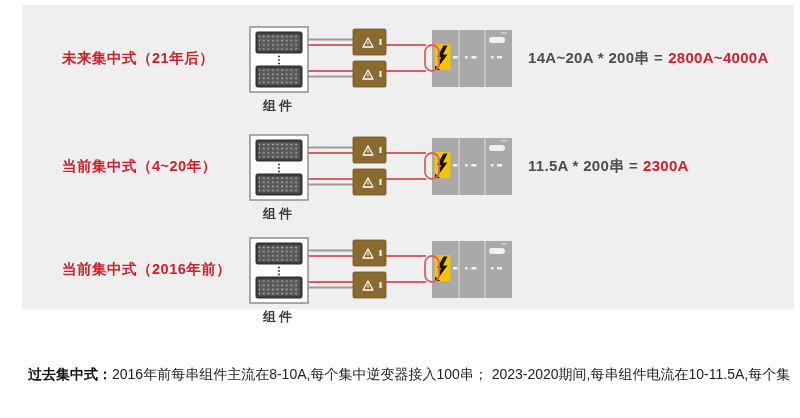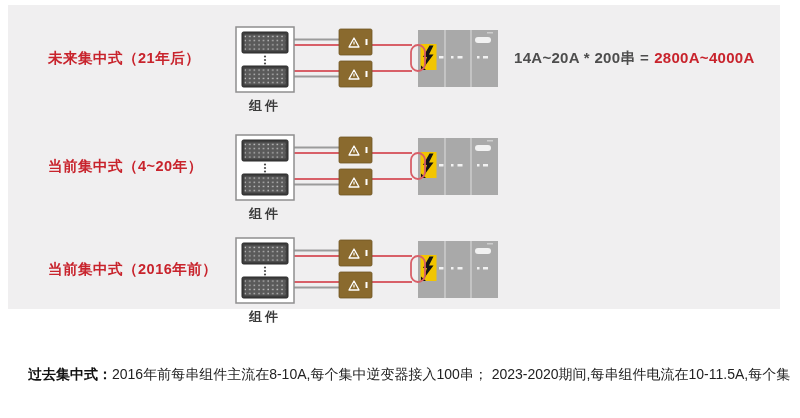--- a/index.html
+++ b/index.html
@@ -2,21 +2,21 @@
 <html style="--accent-red: #c8232c; --formula-text: #4d4d4d; --wire-red: #d85f68; --wire-gray: #9b9b9b; --fuse-brown: #8a6a2e; --cabinet-gray: #a9a9a9; --warning-yellow: #f2c500; --panel-bg: #f0eff0;"><head>
 <meta charset="utf-8">
 <style>
   html,body{margin:0;padding:0;}
   body{
     width:800px;height:418px;overflow:hidden;position:relative;
     background:#ffffff;
     font-family:"Liberation Sans","DejaVu Sans",sans-serif;
   }
   .panel{
-    position:absolute;left:8px;top:5px;width:772px;height:304px;
+    position:absolute;left:22px;top:5px;width:772px;height:304px;
     background:var(--panel-bg,#f0eff0);
   }
   .row{position:absolute;left:0;width:772px;height:92px;}
   .row-label{
     position:absolute;left:40px;top:32px;transform:translateY(-50%);
     font-size:14.5px;font-weight:bold;color:var(--accent-red,#c8232c);
     letter-spacing:.5px;white-space:nowrap;
   }
   .diagram{position:absolute;left:226px;top:0;}
   .formula{
@@ -179,20 +179,23 @@
           <circle cx="31" cy="34" r="1.1" class="mdots"></circle>
           <circle cx="31" cy="37.5" r="1.1" class="mdots"></circle>
         </g>
         <g>
           <rect x="8" y="40" width="46" height="21" rx="1.5" class="module"></rect>
           <rect x="10.5" y="42.5" width="41" height="16" fill="url(#cp2)"></rect>
         </g>
         <text x="31" y="84" class="module-label">组件</text>
       </g>
     </svg>
+    <div class="formula">
+      <span class="f-left">11.5A * 200串 =</span><span class="f-res">2300A</span>
+    </div>
   </div>
 
   <div class="row" style="top:232px">
     <div class="row-label">当前集中式（2016年前）</div>
     <svg class="diagram" width="270" height="92" viewBox="0 0 270 92">
       <defs>
         <pattern id="cp3" width="4.6" height="4.2" patternUnits="userSpaceOnUse">
           <rect width="4.6" height="4.2" fill="#5a5a5a"></rect>
             <circle cx="2" cy="2" r="0.8" fill="#c4c4c4"></circle>
         </pattern>

